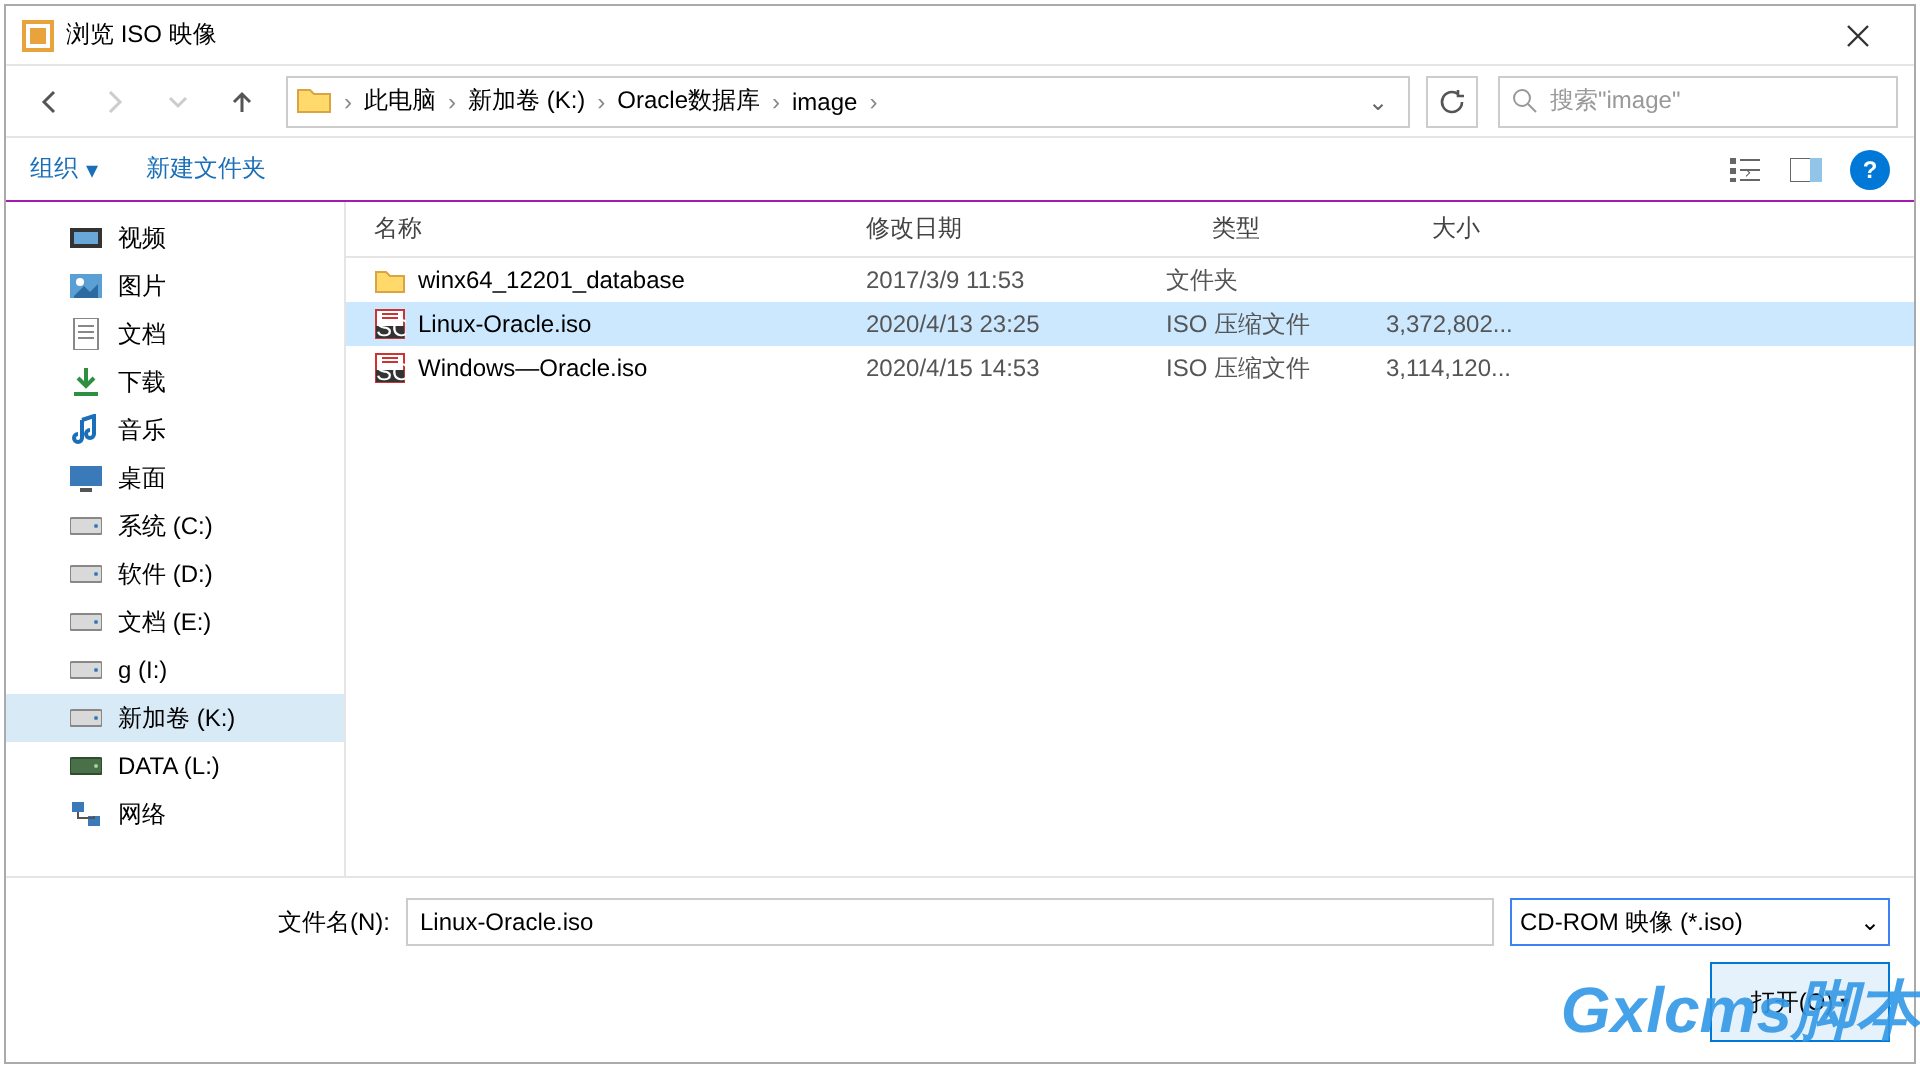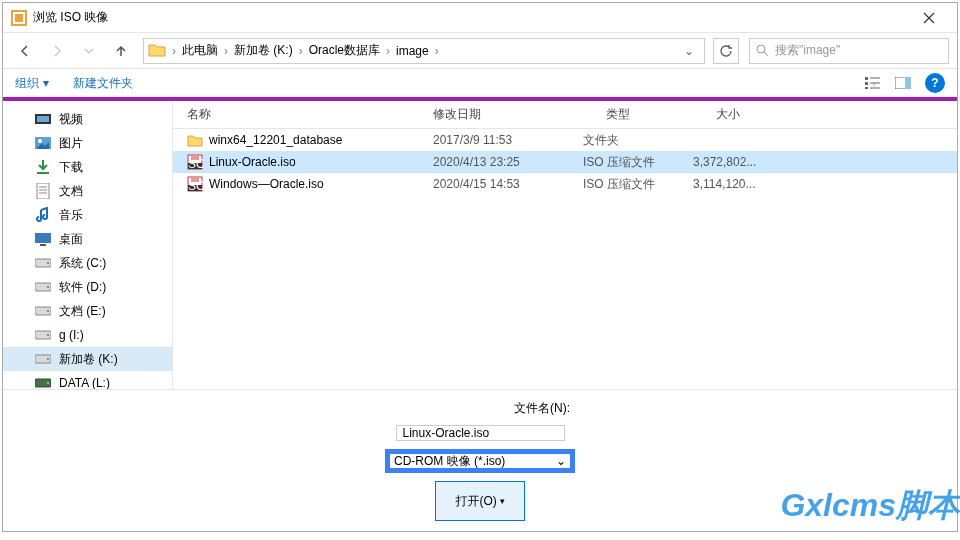--- a/index.html
+++ b/index.html
@@ -13,21 +13,21 @@
 .nav-btn { width: 28px; height: 28px; display: flex; align-items: center; justify-content: center; color: #666; cursor: pointer; }
 .nav-btn.disabled { color: #ccc; }
 .path-bar { flex: 1; height: 26px; border: 1px solid #ccc; display: flex; align-items: center; padding: 0 4px; margin: 0 4px; background: #fff; }
 .path-icon { width: 18px; height: 18px; margin-right: 4px; }
 .crumb { padding: 0 4px; cursor: pointer; }
 .crumb-sep { color: #888; padding: 0 2px; }
 .dropdown-caret { color: #666; padding: 0 6px; }
 .refresh-btn { width: 26px; height: 26px; border: 1px solid #ccc; display: flex; align-items: center; justify-content: center; margin-right: 6px; cursor: pointer; }
 .search-box { width: 200px; height: 26px; border: 1px solid #ccc; display: flex; align-items: center; padding: 0 6px; color: #999; }
 .search-box .s-icon { margin-right: 6px; }
-.toolbar { height: 32px; display: flex; align-items: center; padding: 0 12px; border-bottom: 4px solid #a21caf; }
+.toolbar { height: 32px; display: flex; align-items: center; padding: 0 12px; border-bottom: 1px solid #a21caf; }
 .tool-item { color: #1a6fb8; margin-right: 24px; cursor: pointer; display: flex; align-items: center; gap: 4px; }
 .tool-spacer { flex: 1; }
 .tool-icon-btn { width: 28px; height: 24px; display: flex; align-items: center; justify-content: center; color: #555; cursor: pointer; margin-left: 2px; }
 .help-btn { width: 20px; height: 20px; border-radius: 50%; background: #0078d7; color: #fff; display: flex; align-items: center; justify-content: center; margin-left: 8px; font-weight: bold; cursor: pointer; }
 .body { flex: 1; display: flex; overflow: hidden; }
 .sidebar { width: 170px; border-right: 1px solid #e5e5e5; padding: 6px 0; overflow-y: auto; }
 .tree-item { height: 24px; display: flex; align-items: center; padding-left: 32px; cursor: pointer; gap: 8px; }
 .tree-item.selected { background: #d9eaf7; }
 .tree-icon { width: 16px; height: 16px; display: inline-flex; align-items: center; justify-content: center; flex-shrink: 0; }
 .filelist { flex: 1; display: flex; flex-direction: column; }
@@ -38,24 +38,24 @@
 .col-size { width: 100px; }
 .rows { flex: 1; }
 .row { height: 22px; display: flex; align-items: center; cursor: pointer; }
 .row.selected { background: #cce8ff; }
 .row .cell-name { width: 260px; padding-left: 14px; display: flex; align-items: center; gap: 6px; }
 .row .cell-date { width: 150px; color: #555; }
 .row .cell-type { width: 110px; color: #555; }
 .row .cell-size { width: 100px; color: #555; }
 .file-icon { width: 16px; height: 16px; display: inline-flex; align-items: center; justify-content: center; flex-shrink: 0; }
 .bottom { border-top: 1px solid #e5e5e5; padding: 10px 12px; display: flex; flex-direction: column; gap: 8px; }
-.bottom-row { display: flex; align-items: center; gap: 8px; flex-direction: column; }
+.bottom-row { display: flex; align-items: center; gap: 8px; }
 .bottom-label { width: 180px; text-align: right; }
 .filename-input { flex: 1; height: 24px; border: 1px solid #ccc; padding: 0 6px; }
-.filter-select { width: 190px; height: 24px; border: 5px solid #3b82f6; padding: 4px 4px; display: flex; align-items: center; justify-content: space-between; }
+.filter-select { width: 190px; height: 24px; border: 1px solid #3b82f6; padding: 4px 4px; display: flex; align-items: center; justify-content: space-between; }
 .action-btn { width: 90px; height: 40px; border: 1px solid #0078d7; background: #e5f1fb; cursor: pointer; display: flex; align-items: center; justify-content: center; }
 .watermark { position: absolute; right: 0; bottom: 12px; font-size: 32px; font-weight: bold; font-style: italic; color: #3399e6; opacity: 0.9; pointer-events: none; font-family: Liberation Sans, sans-serif; }
 svg { display: block; }
 </style>
 </head>
 <body>
 
 <div class="window">
   <div class="titlebar">
     <span class="titlebar-icon">
@@ -172,34 +172,34 @@
               <rect x="0" y="1" width="16" height="12" fill="#5aa0d4"></rect>
               <circle cx="5" cy="5" r="2" fill="#fff"></circle>
               <path d="M2 12 L7 7 L10 10 L14 6 L14 13 L2 13z" fill="#2d6aa0"></path>
             </svg>
           </span>
           <span>图片</span>
         </div>
         <div class="tree-item">
           <span class="tree-icon">
             <svg width="14" height="16">
+              <rect x="1" y="0" width="12" height="16" fill="#fff" stroke="#888"></rect>
+              <path d="M3 4 h8 M3 7 h8 M3 10 h8" stroke="#888"></path>
+            </svg>
+          </span>
+          <span>文档</span>
+        </div>
+        <div class="tree-item">
+          <span class="tree-icon">
+            <svg width="14" height="16">
               <path d="M7 1 v9 M3 6 l4 4 l4 -4" fill="none" stroke="#2d8f3f" stroke-width="2"></path>
               <path d="M1 14 h12" stroke="#2d8f3f" stroke-width="2"></path>
             </svg>
           </span>
           <span>下载</span>
-        </div>
-        <div class="tree-item">
-          <span class="tree-icon">
-            <svg width="14" height="16">
-              <rect x="1" y="0" width="12" height="16" fill="#fff" stroke="#888"></rect>
-              <path d="M3 4 h8 M3 7 h8 M3 10 h8" stroke="#888"></path>
-            </svg>
-          </span>
-          <span>文档</span>
         </div>
         <div class="tree-item">
           <span class="tree-icon">
             <svg width="14" height="16">
               <path d="M5 3 v9 a2 2 0 1 1 -2 -2" fill="none" stroke="#1a6fb8" stroke-width="2"></path>
               <path d="M5 3 l6 -2 v9 a2 2 0 1 1 -2 -2" fill="none" stroke="#1a6fb8" stroke-width="2"></path>
             </svg>
           </span>
           <span>音乐</span>
         </div>

